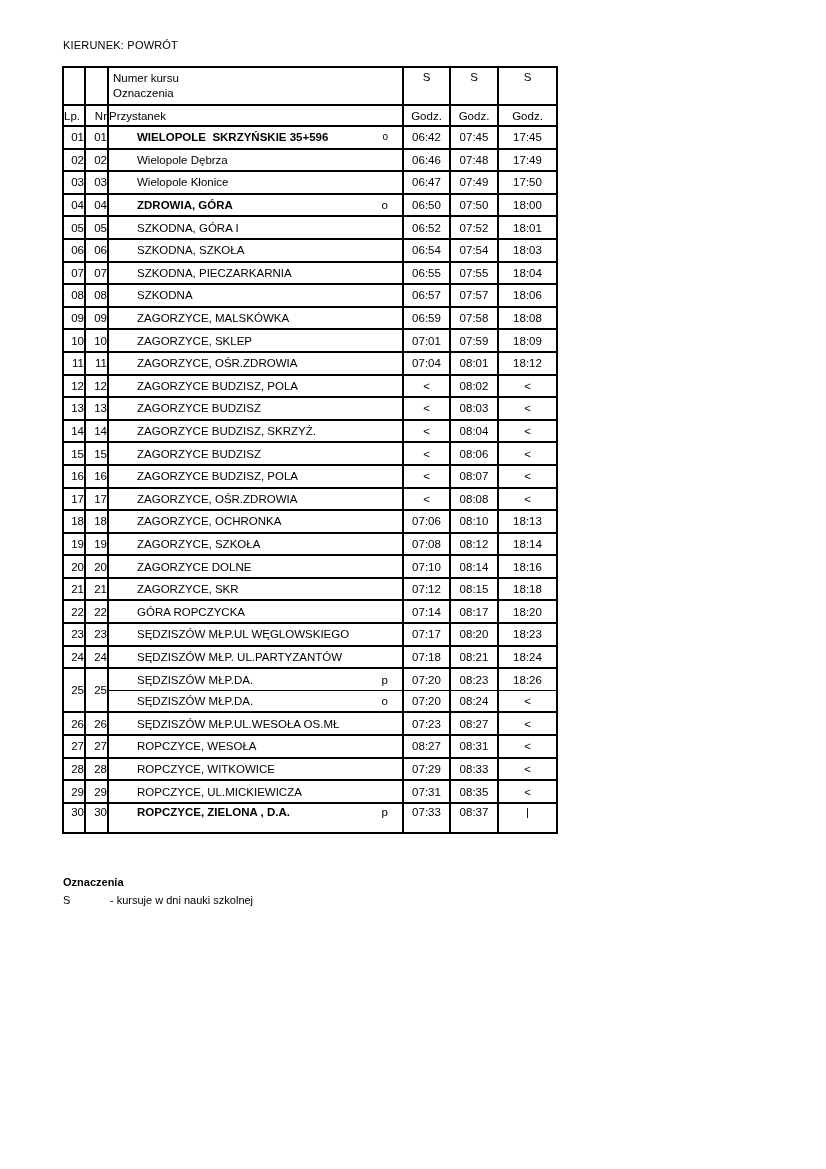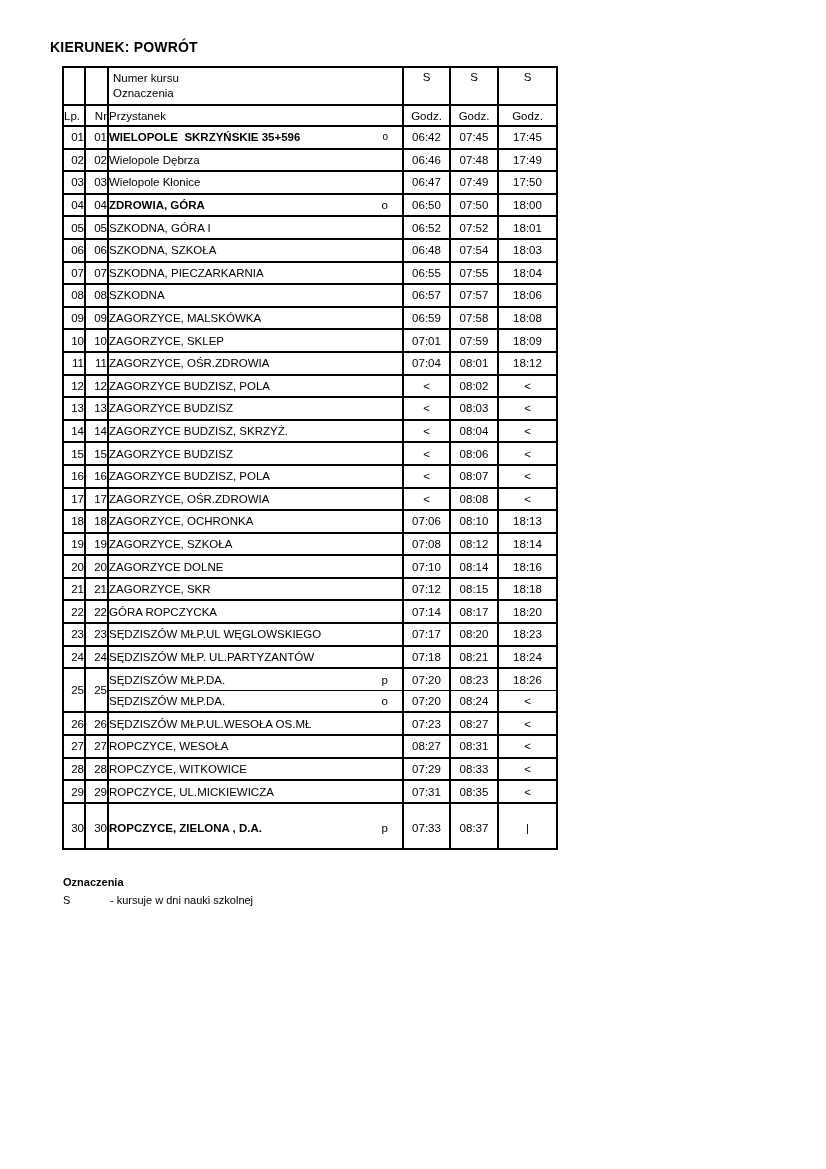--- a/index.html
+++ b/index.html
@@ -6,22 +6,22 @@
   .page{
     position:relative;
     width:826px;height:1169px;
     background:#ffffff;
     font-family:"Liberation Sans", sans-serif;
     color:#000;
     margin:0 auto;
     overflow:hidden;
   }
   .title{
-    position:absolute;left:50px;top:39px;
-    font-size:14px;letter-spacing:.2px;font-weight:bold;
+    position:absolute;left:63px;top:39px;
+    font-size:11px;letter-spacing:.2px;
   }
   table.tt{
     position:absolute;left:62px;top:66px;
     width:494px;
     border-collapse:collapse;table-layout:fixed;
   }
   table.tt td{
     border:2px solid #000;
     font-size:11.5px;
     padding:0;
@@ -38,30 +38,30 @@
   
   tr.h1 td{height:33px;}
   tr.h1 td.t{vertical-align:top;padding-top:3px;}
   tr.h1 td.hdr-course{vertical-align:middle;line-height:15px;padding-left:4px;}
   tr.h2 td{height:19px;}
   td.hdr-lp{text-align:left;padding-left:1px;}
   td.hdr-nr{text-align:right;padding-right:2px;}
   td.hdr-stop{padding-left:7px;}
   
   tbody td{height:20.6px;}
-  .stop-inner{display:flex;justify-content:space-between;align-items:baseline;}
+  .stop-inner{display:flex;justify-content:space-between;align-items:baseline;margin-left:28px;}
   .stop-name{white-space:pre;}
   .stop-name.b{font-weight:bold;}
   .marker{padding-right:14px;font-size:11.5px;}
   .marker.sup{font-size:10px;align-self:flex-start;line-height:10px;margin-top:1px;}
   
   tr.pre-sub td.stop, tr.pre-sub td.t{border-bottom-width:1px;}
   tr.sub td{border-top-width:1px;}
   
-  tr.tall td{height:26px;vertical-align:top;padding-top:18px;}
+  tr.tall td{height:26px;vertical-align:top;padding-top:2px;}
   
   .legend{position:absolute;left:63px;top:876px;font-size:11px;}
   .legend-h{font-weight:bold;margin-bottom:6px;}
   .legend-row{display:flex;}
   .legend-row .sym{width:47px;}
 </style>
 </head>
 <body>
 
 <div class="page">
@@ -162,21 +162,21 @@
           <td class="t">18:01</td>
         </tr>
         <tr>
           <td class="lp">06</td>
           <td class="nr">06</td>
           <td class="stop">
             <div class="stop-inner">
               <span class="stop-name">SZKODNA, SZKOŁA</span>
             </div>
           </td>
-          <td class="t">06:48</td>
+          <td class="t">06:54</td>
           <td class="t">07:54</td>
           <td class="t">18:03</td>
         </tr>
         <tr>
           <td class="lp">07</td>
           <td class="nr">07</td>
           <td class="stop">
             <div class="stop-inner">
               <span class="stop-name">SZKODNA, PIECZARKARNIA</span>
             </div>

